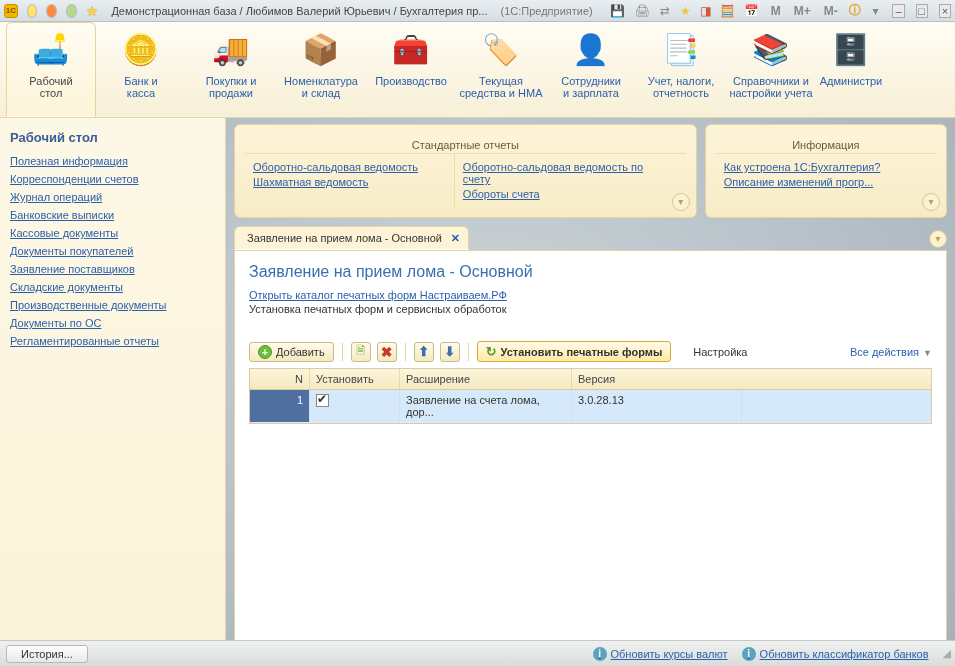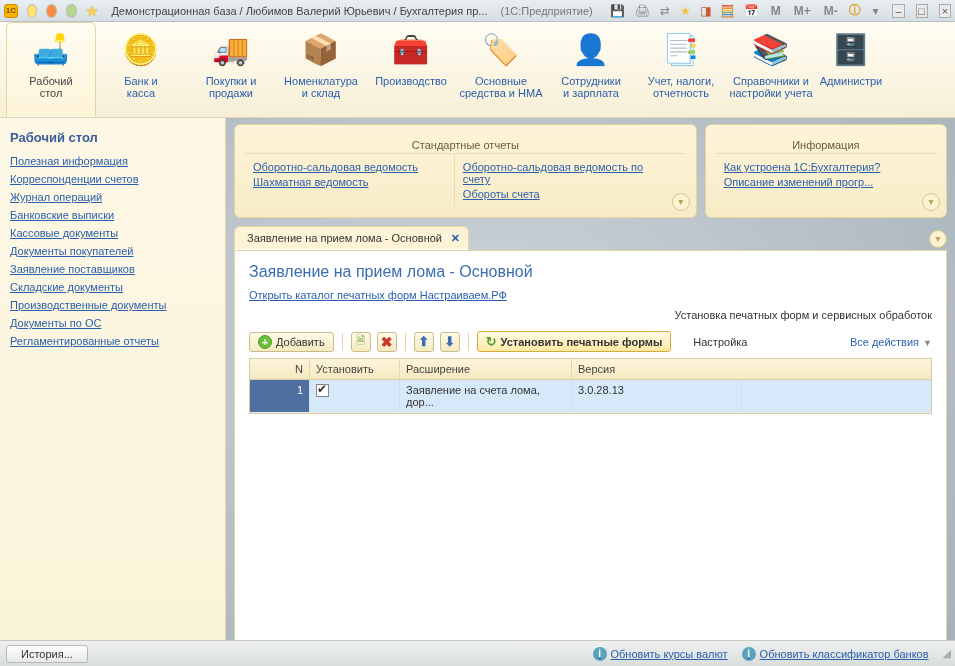--- a/index.html
+++ b/index.html
@@ -113,22 +113,22 @@
     margin-left:auto; width:18px; height:18px; border:1px solid #d6c78e;
     border-radius:50%; background:#fbf2d1; text-align:center; line-height:16px;
     color:#b8a45b; font-size:10px; position:relative; top:-2px;
   }
 
   #docpage {
     margin:0 8px 8px 8px; background:#fff; border:1px solid #e3d4a2;
     height:410px; padding:12px 14px 6px 14px; position:relative;
   }
   .doc-title { color:#3b6fb1; font-size:16px; margin:0 0 8px 0; }
-  .doc-link  { color:#2a5fad; text-decoration:underline; display:inline-block; margin-bottom:8px; }
-  .doc-text  { color:#333; margin-bottom:10px; display:block;text-align:right; }
+  .doc-link  { color:#2a5fad; text-decoration:underline; display:inline-block; margin-bottom:2px; }
+  .doc-text  { color:#333; margin-bottom:26px; display:block; }
 
   .toolbar { display:flex; align-items:center; gap:6px; margin-bottom:6px; }
   .tbtn {
     border:1px solid #c9bc88; background:linear-gradient(#fffbe9,#f5e9c0);
     border-radius:3px; padding:2px 8px; display:flex; align-items:center; gap:4px;
     color:#333;
   }
   .tbtn-main { border-color:#d9aa3a; background:linear-gradient(#fffbe9,#ffe9a3); font-weight:bold; }
   .tbtn-i { width:20px; height:20px; justify-content:center; padding:0; }
   .sep { width:1px; height:18px; background:#e0d5aa; margin:0 2px; }
@@ -222,21 +222,21 @@
     <div class="rib-icon">📦</div>
     <div class="lbl" style="white-space:pre-line">Номенклатура
 и склад</div>
   </div>
   <div class="rib-item">
     <div class="rib-icon">🧰</div>
     <div class="lbl" style="white-space:pre-line">Производство</div>
   </div>
   <div class="rib-item">
     <div class="rib-icon">🏷️</div>
-    <div class="lbl" style="white-space:pre-line">Основные
+    <div class="lbl" style="white-space:pre-line">Текущая
 средства и НМА</div>
   </div>
   <div class="rib-item">
     <div class="rib-icon">👤</div>
     <div class="lbl" style="white-space:pre-line">Сотрудники
 и зарплата</div>
   </div>
   <div class="rib-item">
     <div class="rib-icon">📑</div>
     <div class="lbl" style="white-space:pre-line">Учет, налоги,

